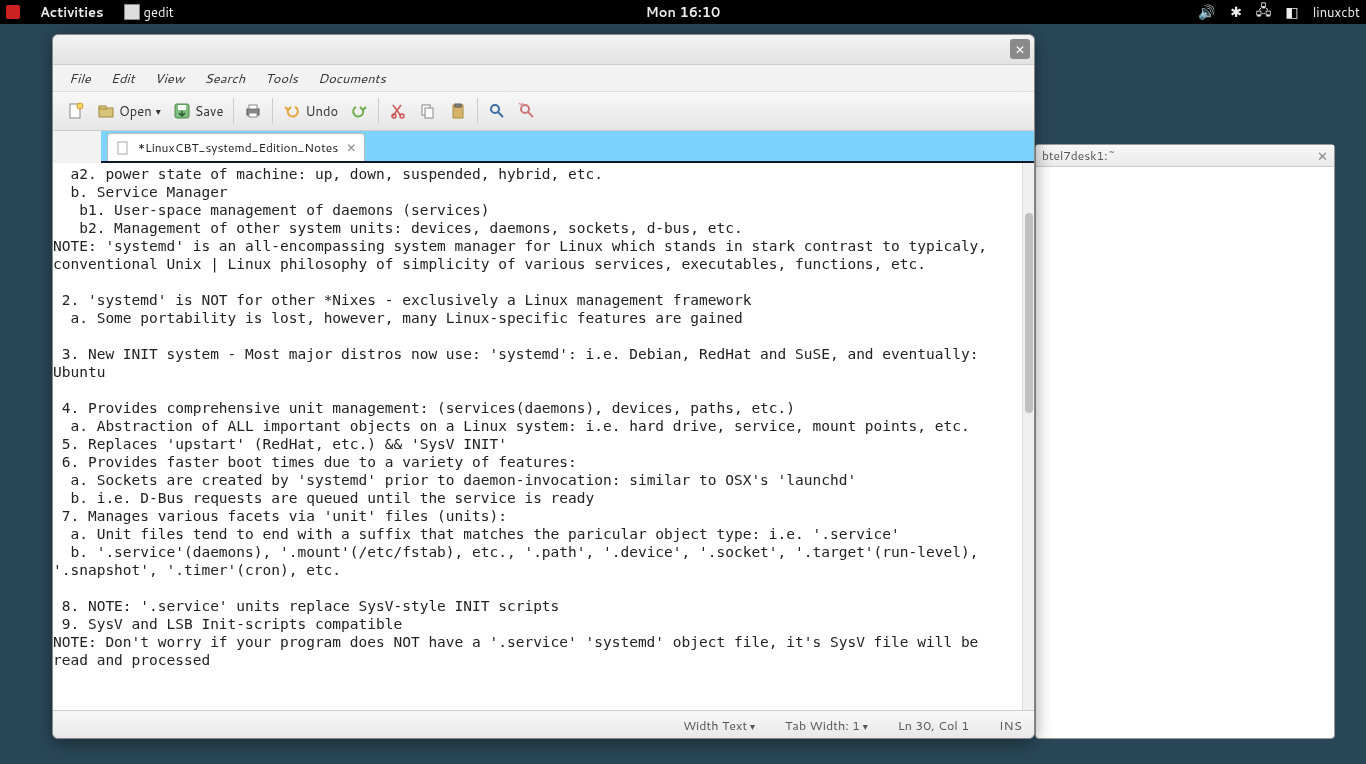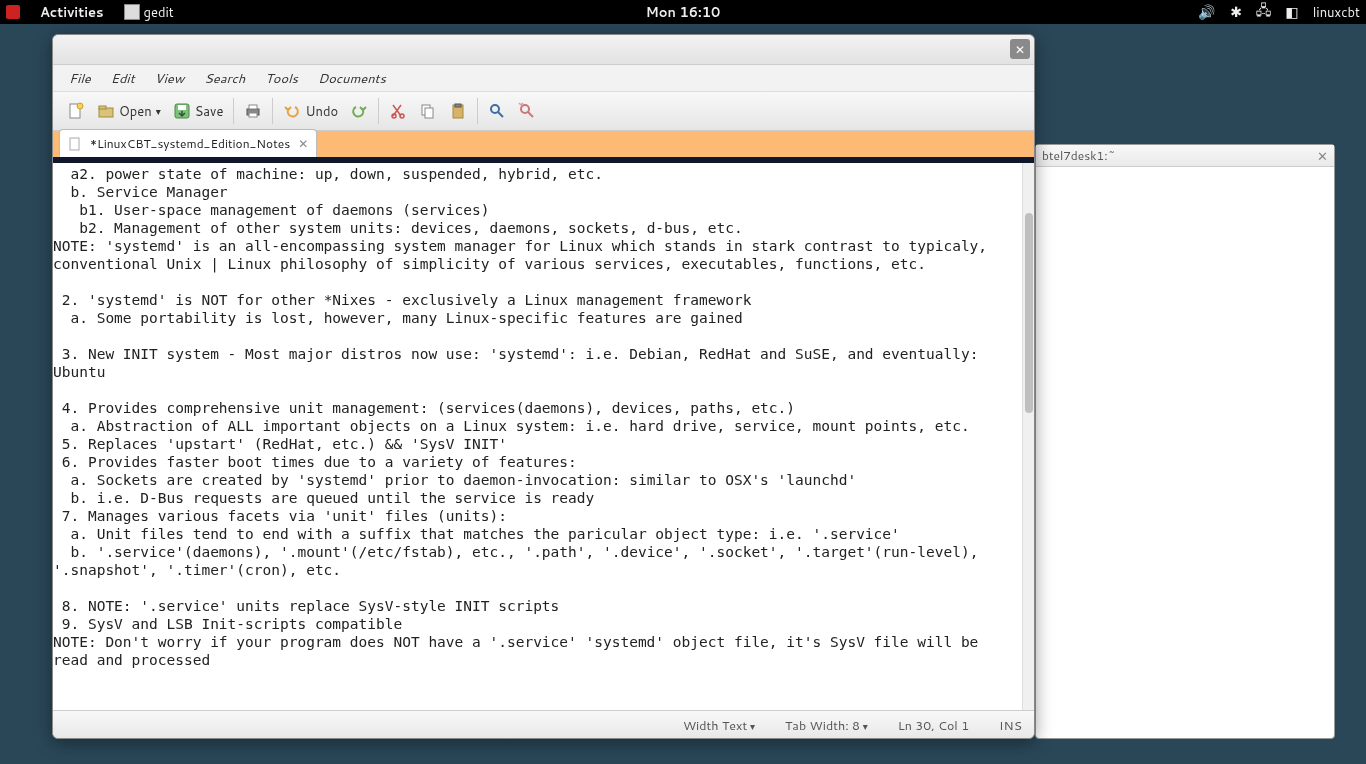--- a/index.html
+++ b/index.html
@@ -122,25 +122,26 @@
   gap: 4px;
   padding: 0 6px;
   border-radius: 3px;
   font-size: 13px;
   color: #333;
 }
 .toolbar .sep { width: 1px; height: 26px; background: #ccc; margin: 0 4px; }
 .toolbar .iconbox { width: 18px; height: 18px; display: flex; align-items: center; justify-content: center; }
 .tabbar {
   height: 32px;
-  background: #fdba74;
-  border-bottom: 6px solid #0f172a;
+  background: #7dd3fc;
+  border-bottom: 2px solid #0f172a;
   display: flex;
   align-items: flex-end;
   padding: 0 6px;
+  margin-left: 48px;
 }
 .tab {
   background: #fff;
   border: 1px solid #bbb;
   border-bottom: none;
   border-radius: 4px 4px 0 0;
   height: 28px;
   display: flex;
   align-items: center;
   gap: 8px;
@@ -383,18 +384,18 @@
 NOTE: Don't worry if your program does NOT have a '.service' 'systemd' object file, it's SysV file will be read and processed
 </div>
       <div class="scrollbar">
         <div class="thumb"></div>
       </div>
     </div>
 
     <div class="statusbar">
       <div class="stat-left"></div>
       <span class="stat-item stat-drop">Width Text</span>
-      <span class="stat-item stat-drop">Tab Width: 8</span>
+      <span class="stat-item stat-drop">Tab Width: 1</span>
       <span class="stat-item">Ln 30, Col 1</span>
       <span>INS</span>
     </div>
   </div>
 </div>
 
 </body></html>

